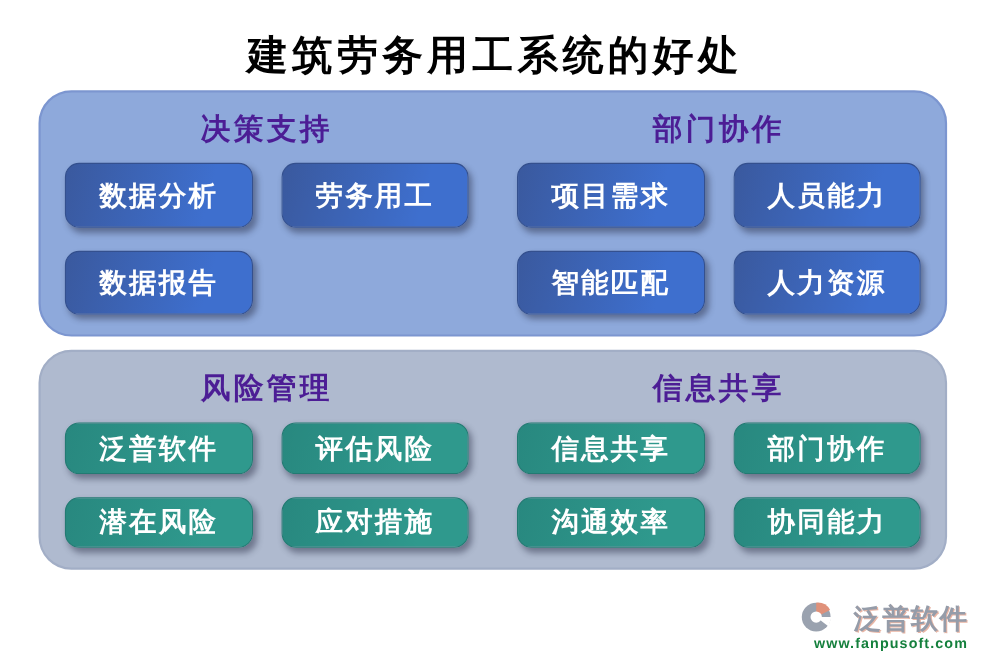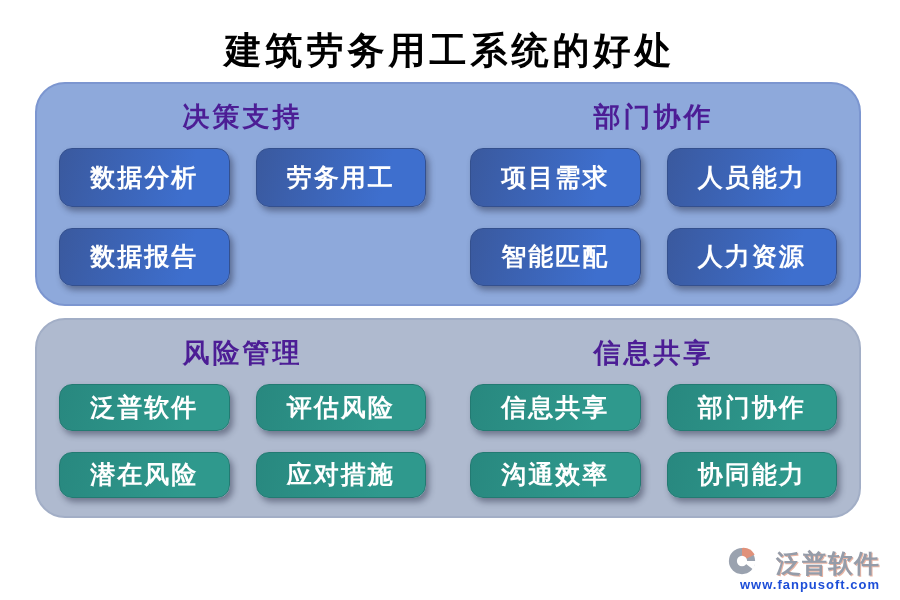--- a/index.html
+++ b/index.html
@@ -64,21 +64,21 @@
     display: flex; flex-direction: column; align-items: flex-end;
   }
   .logo-row { display: flex; align-items: flex-end; gap: 19px; }
   .logo-mark { width: 30px; height: 30px; flex: 0 0 auto; }
   .logo-name {
     font-size: 25px; font-weight: bold; color: #959ca9;
     letter-spacing: 1px; line-height: 1;
     text-shadow: 1px 1px 0 #e9b5a4;
   }
   .logo-url {
-    font-size: 13px; font-weight: bold; color: #1d4ed8;
+    font-size: 13px; font-weight: bold; color: #15803d;
     font-family: "Liberation Sans", "DejaVu Sans", sans-serif;
     letter-spacing: 1px; margin-top: 1px;
   }
 </style>
 </head>
 <body>
 
 <div class="title">建筑劳务用工系统的好处</div>
 
 <div class="panel panel-top">

